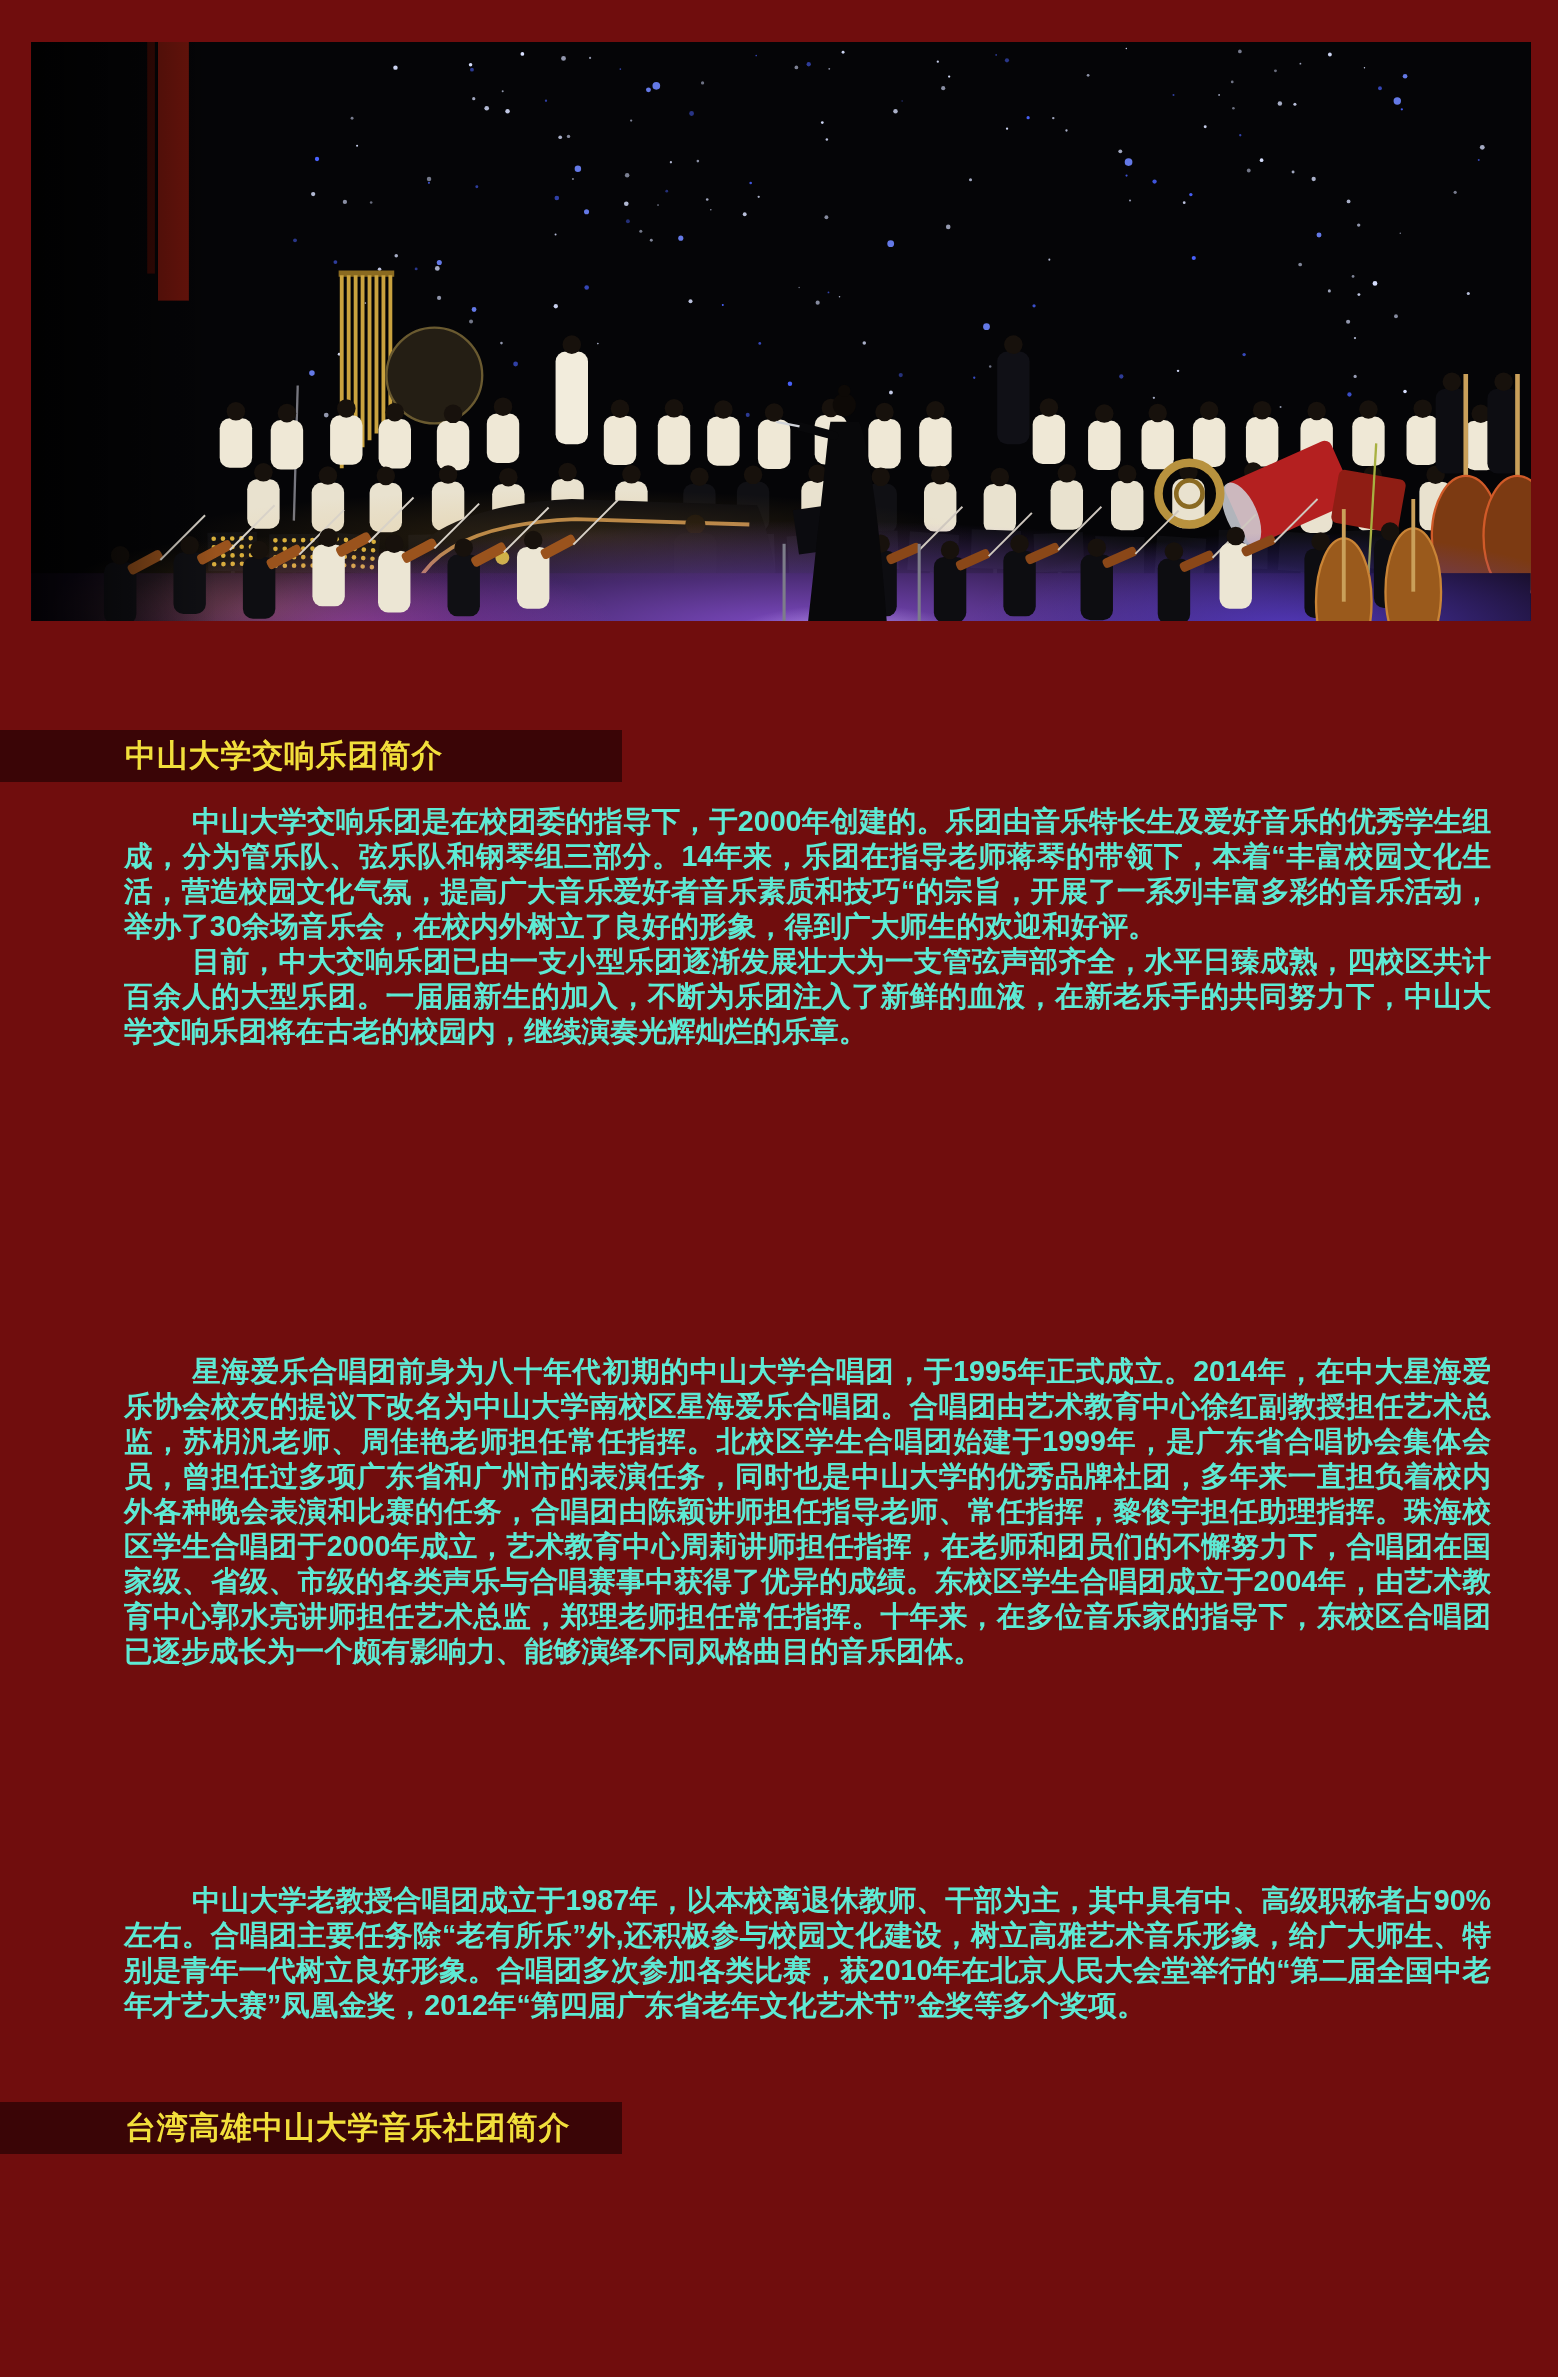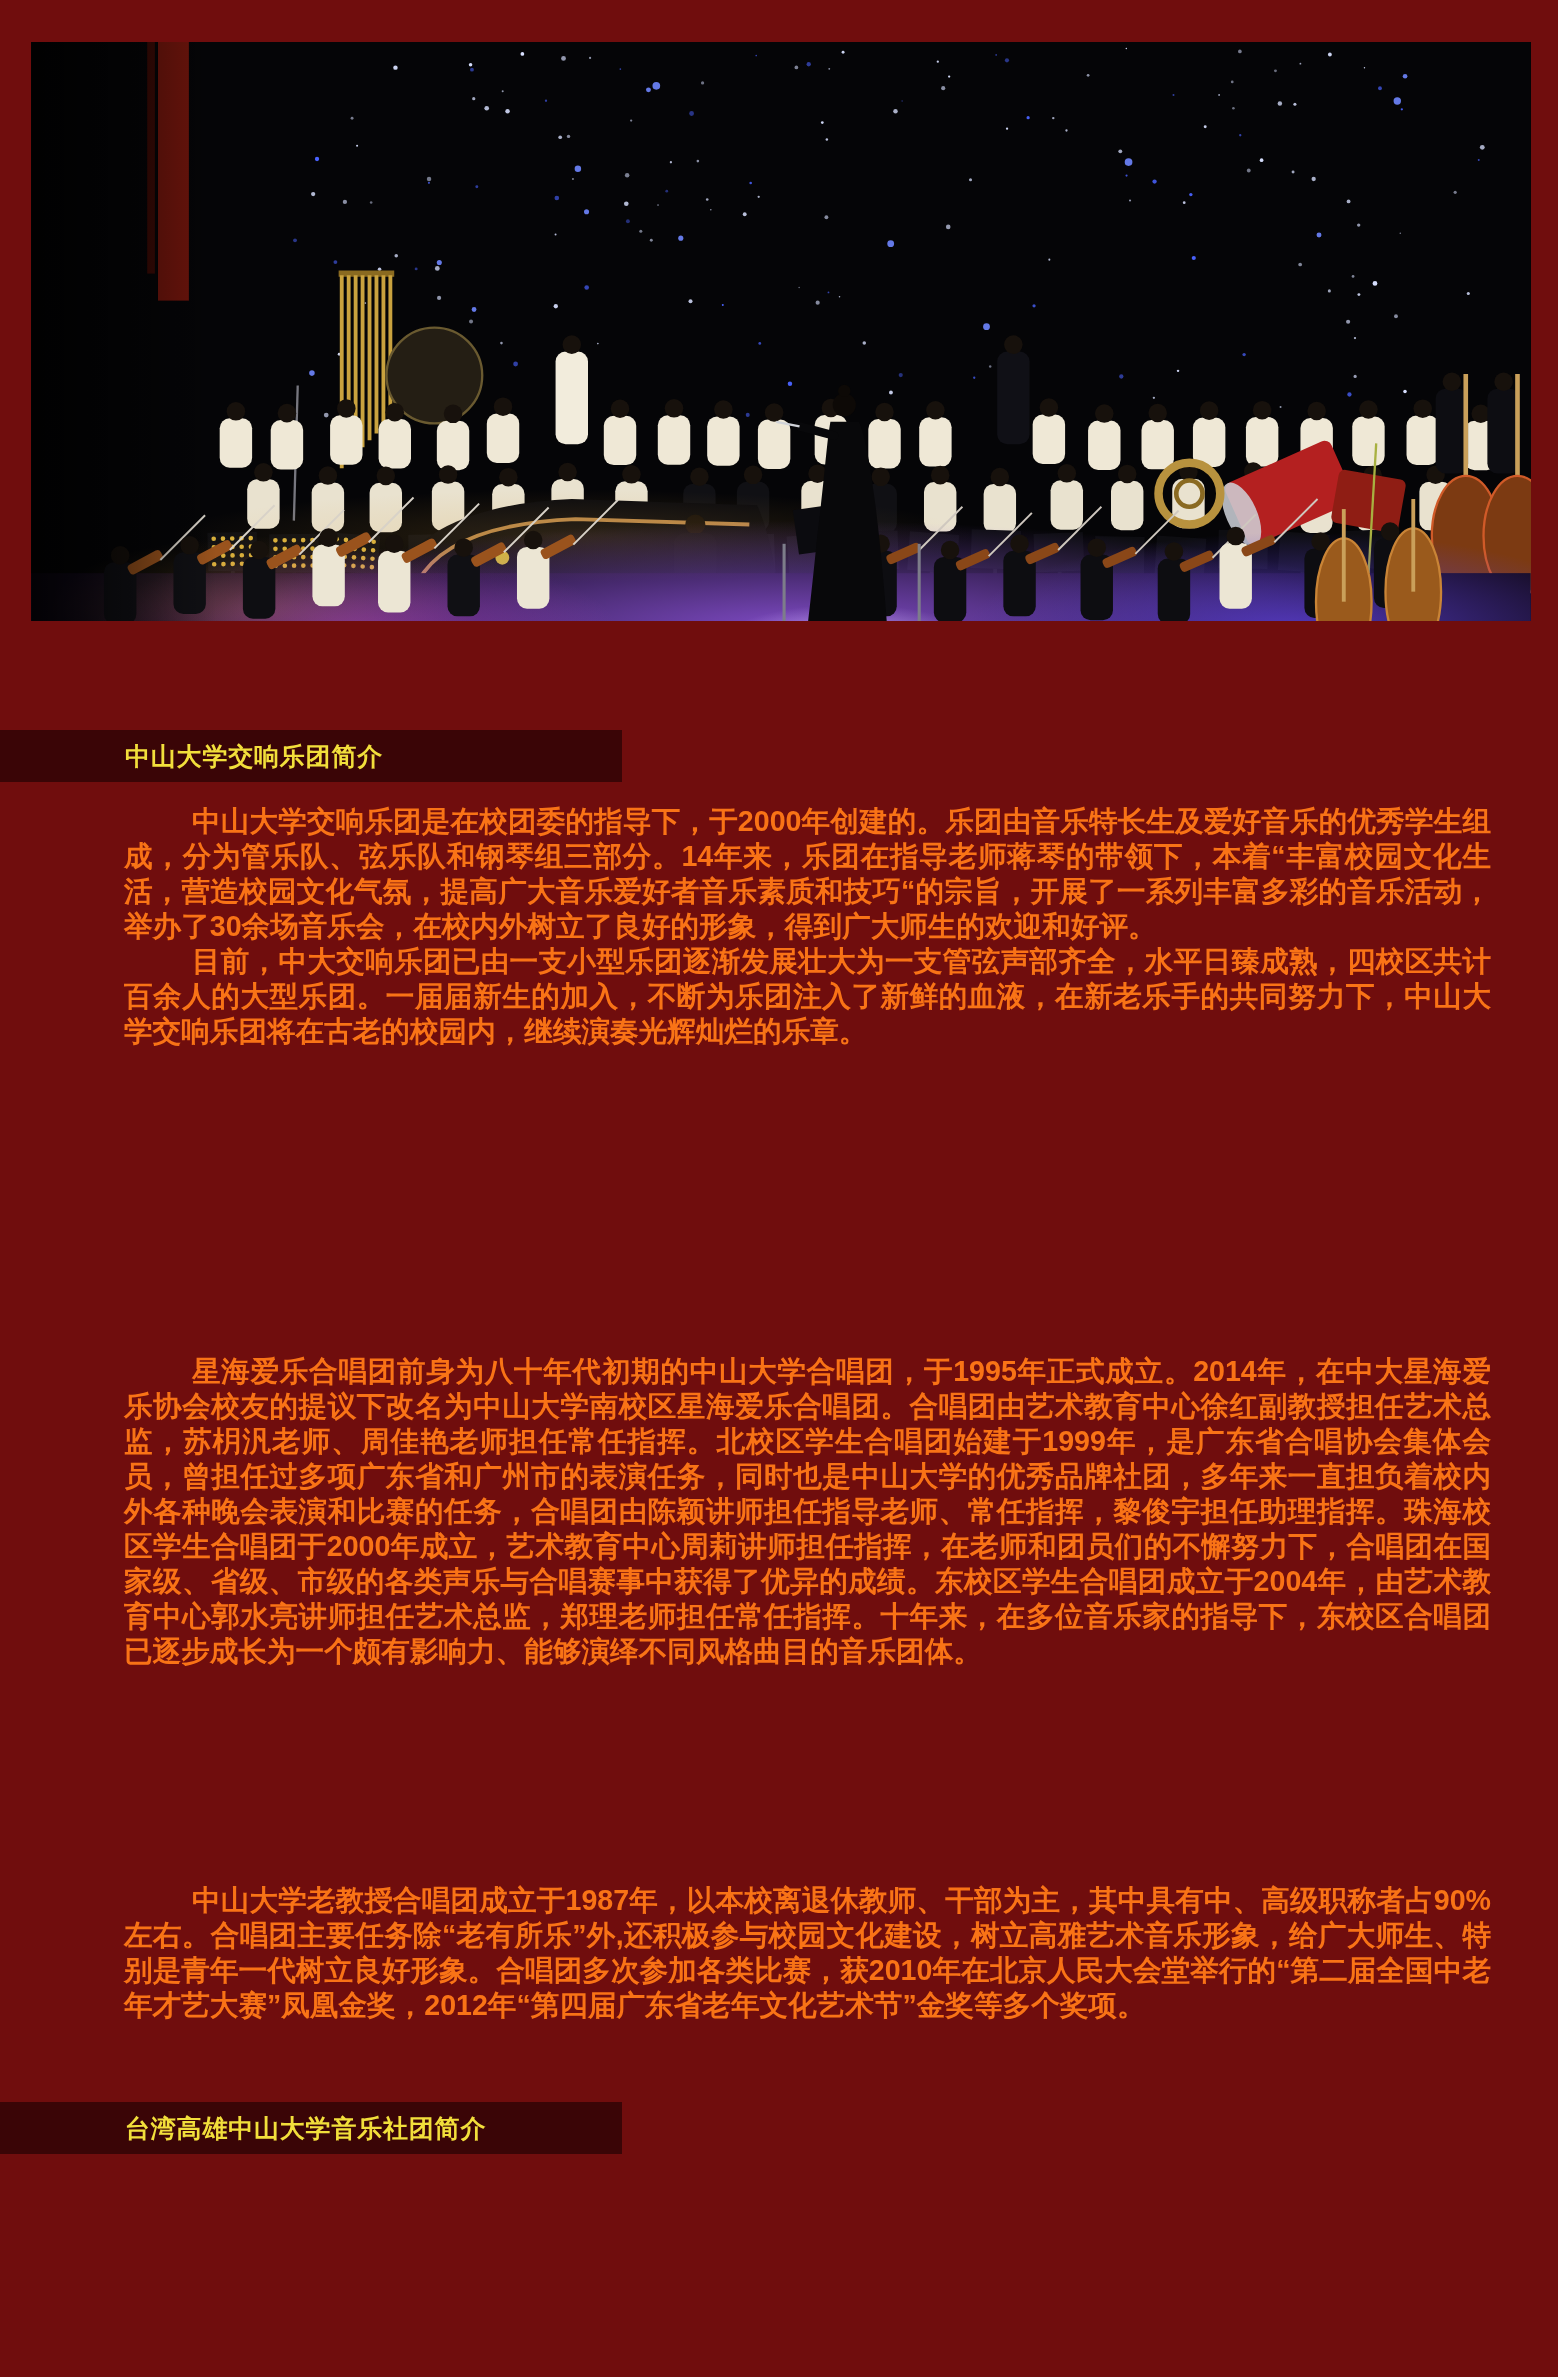--- a/index.html
+++ b/index.html
@@ -14,26 +14,26 @@
     position:absolute;left:31px;top:42px;width:1500px;height:579px;
     background:#050507;overflow:hidden;
   }
   .photo svg{display:block;width:100%;height:100%;}
   .title-bar{
     position:absolute;left:0;width:622px;height:52px;
     background:#3A0506;
   }
   .title-bar .t{
     display:block;padding-left:125px;line-height:52px;
-    font-size:25px;font-weight:bold;letter-spacing:0.8px;
+    font-size:31px;font-weight:bold;letter-spacing:0.8px;
     color:#F2DF3B;white-space:nowrap;
   }
   .body-block{
     position:absolute;left:124px;width:1367px;
-    color:#f97316;font-size:28.6px;line-height:35px;font-weight:bold;
+    color:#5eead4;font-size:28.6px;line-height:35px;font-weight:bold;
     text-align:justify;text-justify:inter-ideograph;
   }
   .body-block p{margin:0;text-indent:68px;}
   #bar-1{top:730px}  #body-1{top:804px}
   #bar-2{top:1282px} #body-2{top:1354px}
   #bar-3{top:1811px} #body-3{top:1883px}
   #bar-4{top:2102px} #body-4{top:2177px}
 </style>
 </head>
 <body>

